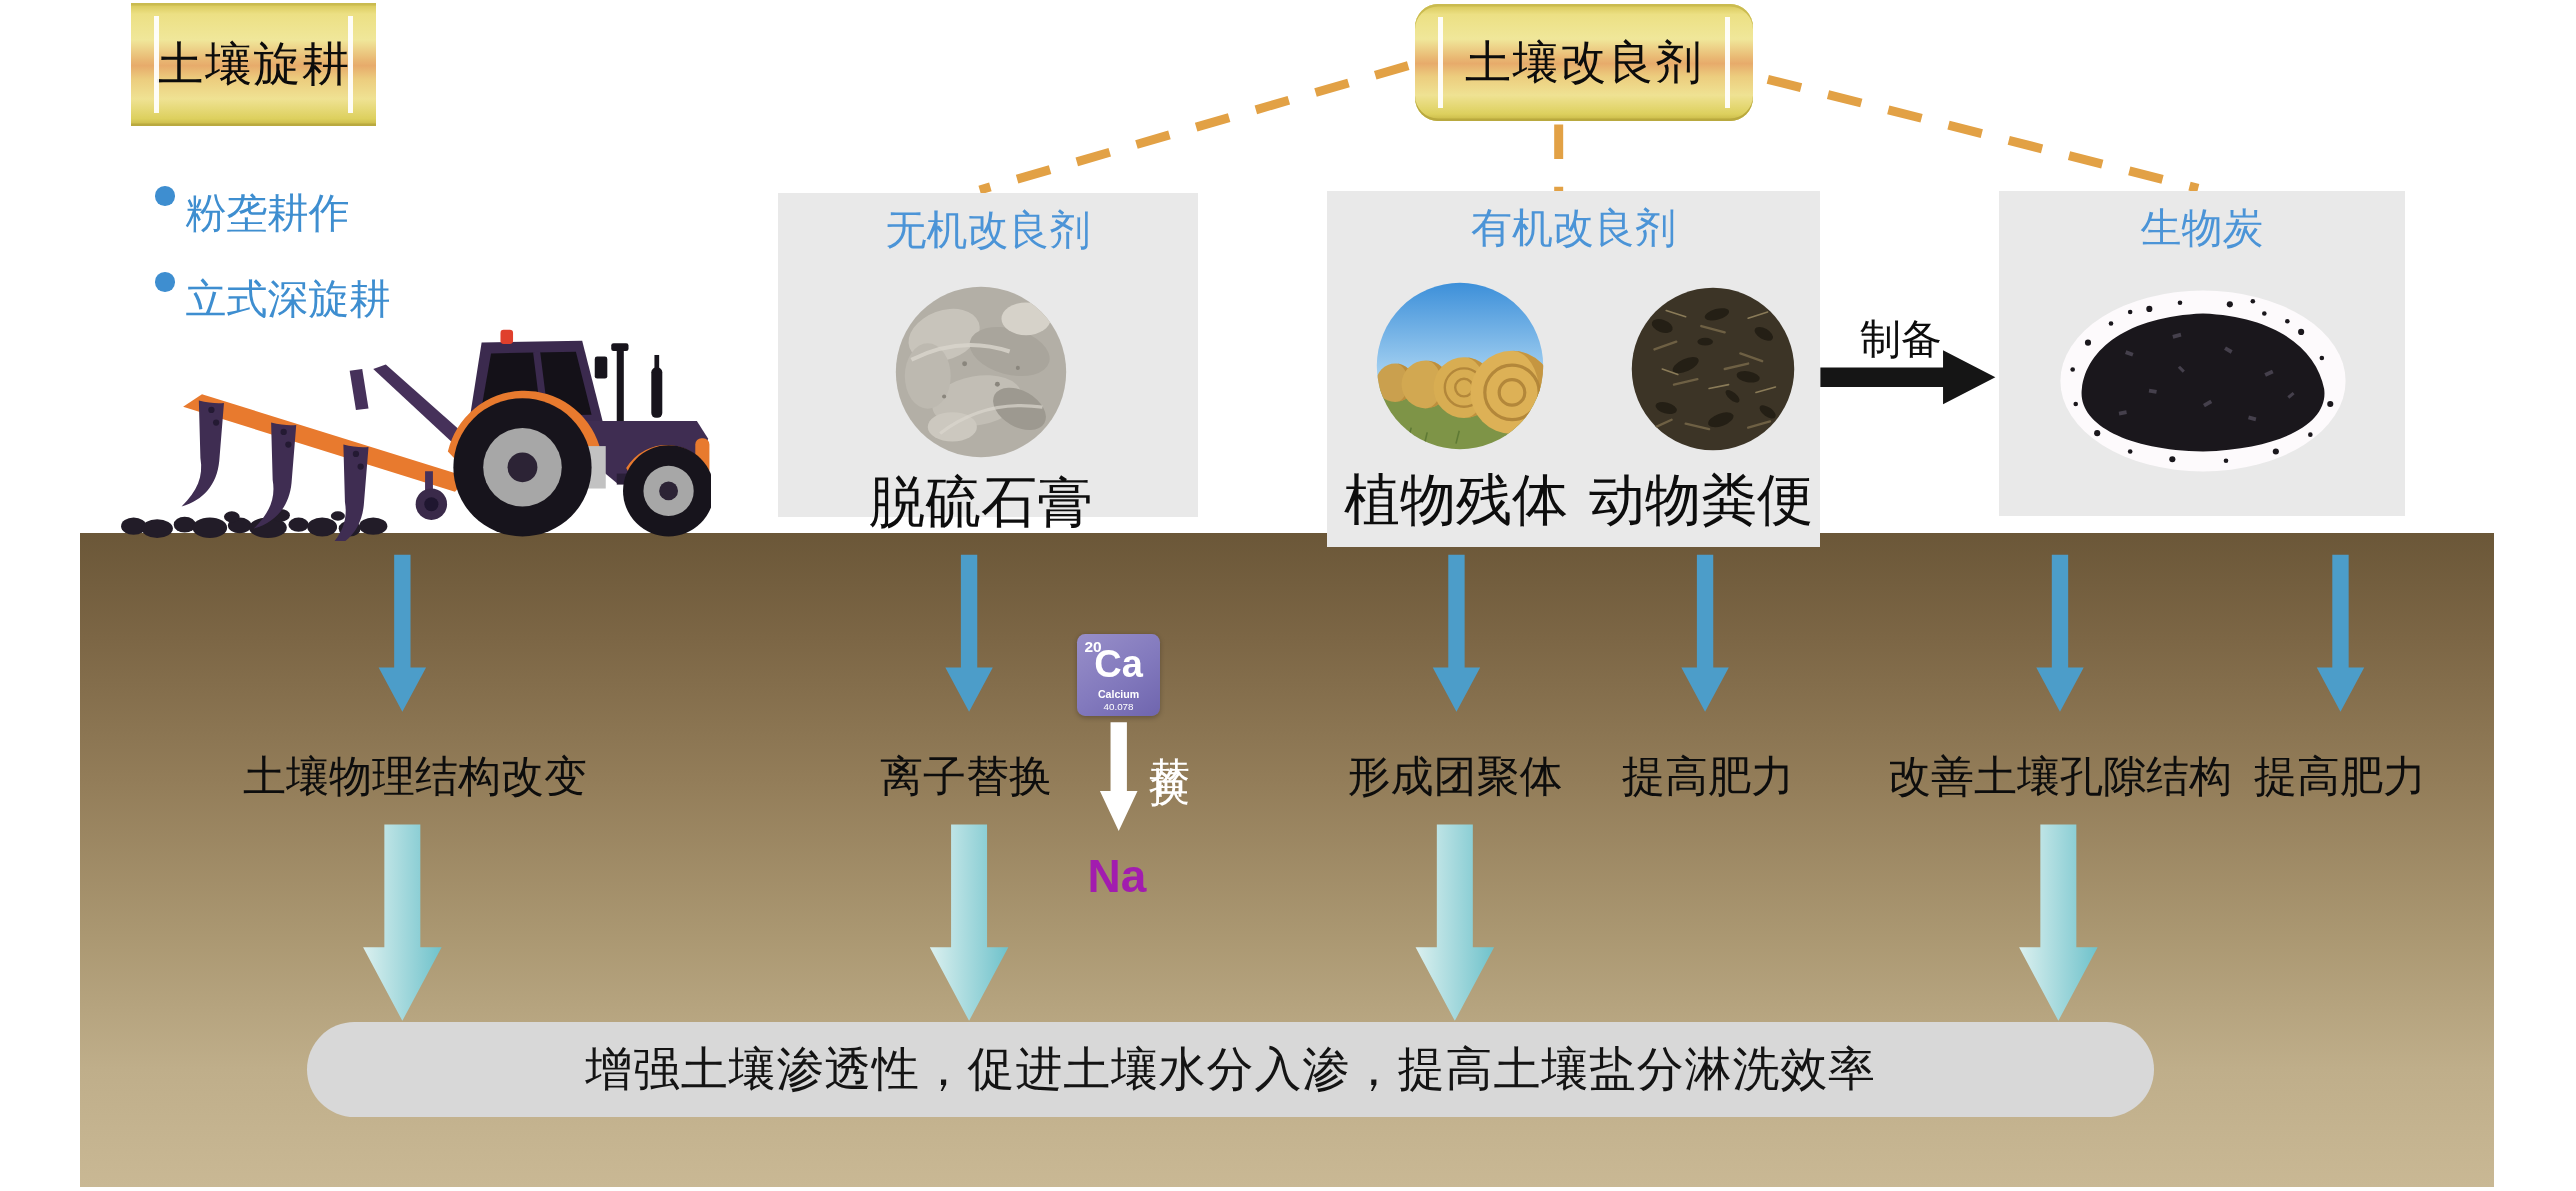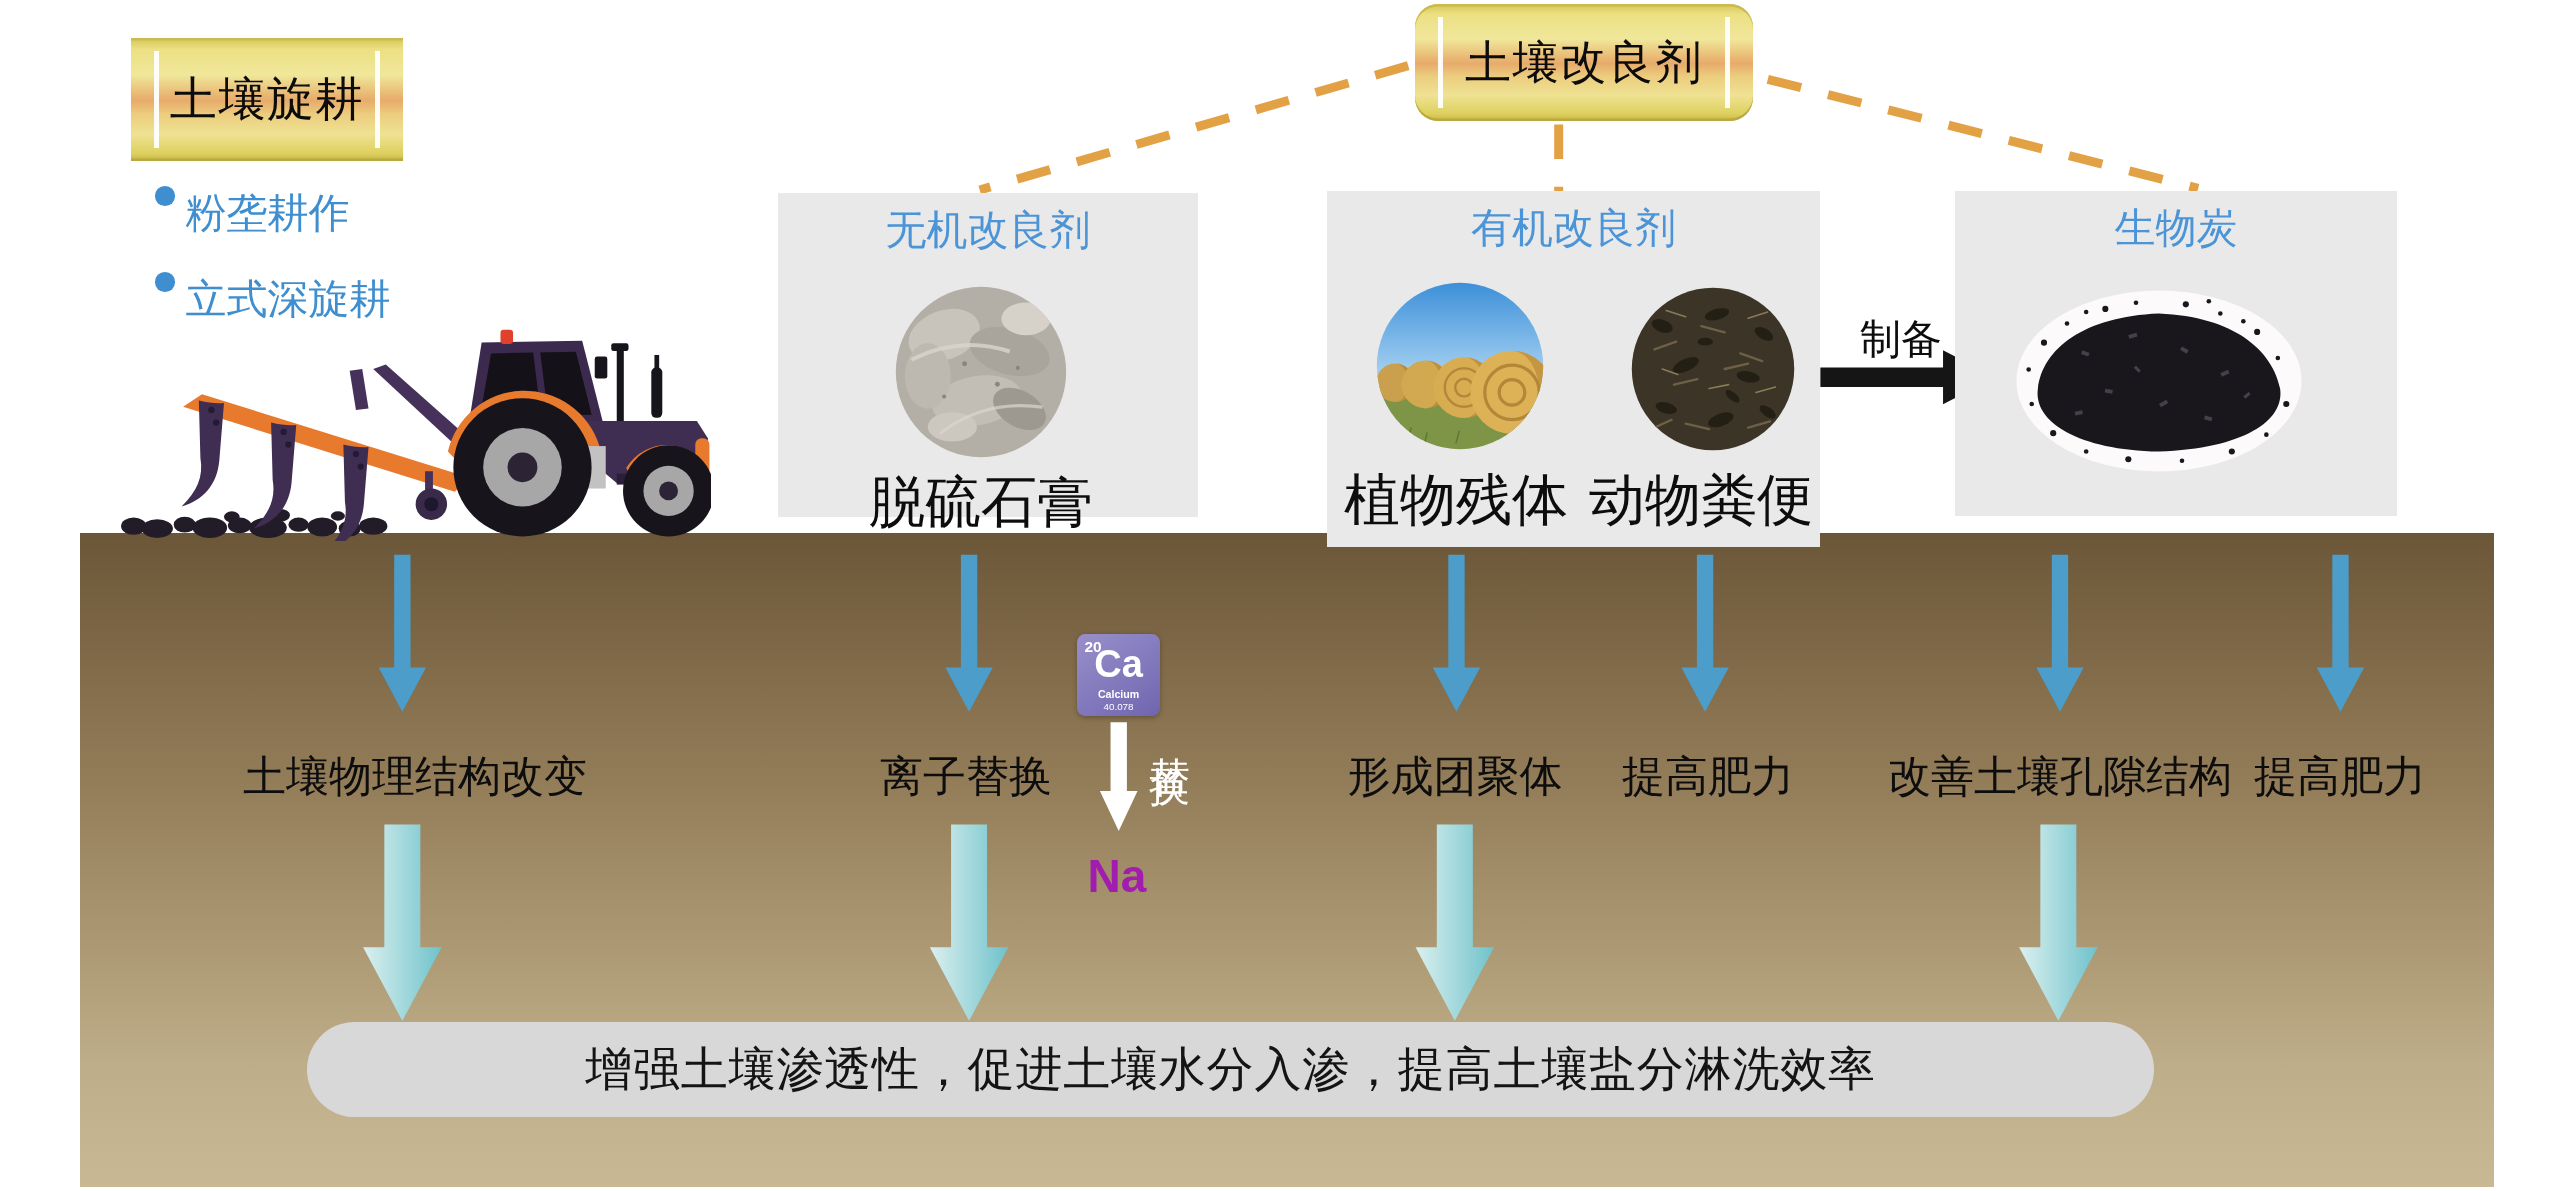--- a/index.html
+++ b/index.html
@@ -83,21 +83,21 @@
   <g fill="url(#tealg)">
     <polygon points="470,1008 514,1008 514,1158 540,1158 492,1248 444,1158 470,1158"></polygon>
     <polygon points="1163,1008 1207,1008 1207,1158 1233,1158 1185,1248 1137,1158 1163,1158"></polygon>
     <polygon points="1757,1008 1801,1008 1801,1158 1827,1158 1779,1248 1731,1158 1757,1158"></polygon>
     <polygon points="2495,1008 2539,1008 2539,1158 2565,1158 2517,1248 2469,1158 2495,1158"></polygon>
   </g>
   <polygon fill="#ffffff" points="1358,883 1378,883 1378,967 1391,967 1368,1016 1345,967 1358,967"></polygon>
   <polygon fill="#151515" points="2226,449 2376,449 2376,428 2440,461 2376,494 2376,473 2226,473"></polygon>
 </svg>
 
-<div class="abs gold-btn" style="left:131px;top:3.3px;width:272px;height:123px;margin-top:35px;">
+<div class="abs gold-btn" style="left:131px;top:3.3px;width:245px;height:123px;">
   <span>土壤旋耕</span>
 </div>
 
 <div class="bullet-row" style="left:155px;top:186px;">
   <span class="bullet-dot"></span>
   <span class="bullet-text">粉垄耕作</span>
 </div>
 <div class="bullet-row" style="left:155px;top:272px;">
   <span class="bullet-dot"></span>
   <span class="bullet-text">立式深旋耕</span>
@@ -273,21 +273,21 @@
         <line x1="160" y1="135" x2="185" y2="128"></line>
       </g>
     </g>
   </svg>
   <span class="caption" style="left:129px;top:272px;">植物残体</span>
   <span class="caption" style="left:374px;top:272px;">动物粪便</span>
 </div>
 
 <span class="prep" style="left:1901px;top:312px;">制备</span>
 
-<div class="abs cat-box" style="left:1955px;top:191px;width:406px;height:325px;padding-left:36px;">
+<div class="abs cat-box" style="left:1999px;top:191px;width:406px;height:325px;">
   <div class="cat-heading">生物炭</div>
   <svg class="abs" style="left:57px;top:98px;" width="294" height="184" viewBox="0 0 380 240">
     <ellipse cx="190" cy="120" rx="186" ry="118" fill="#fdfafc"></ellipse>
     <path fill="#1a171c" d="M32,130 C38,78 92,36 190,32 C288,36 338,80 348,130 C354,172 300,208 190,212 C86,210 26,174 32,130 Z"></path>
     <g fill="#1a171c">
       <circle cx="40" cy="70" r="4"></circle>
         <circle cx="70" cy="45" r="3"></circle>
         <circle cx="120" cy="26" r="4"></circle>
       <circle cx="160" cy="18" r="3"></circle>
         <circle cx="225" cy="20" r="4"></circle>

